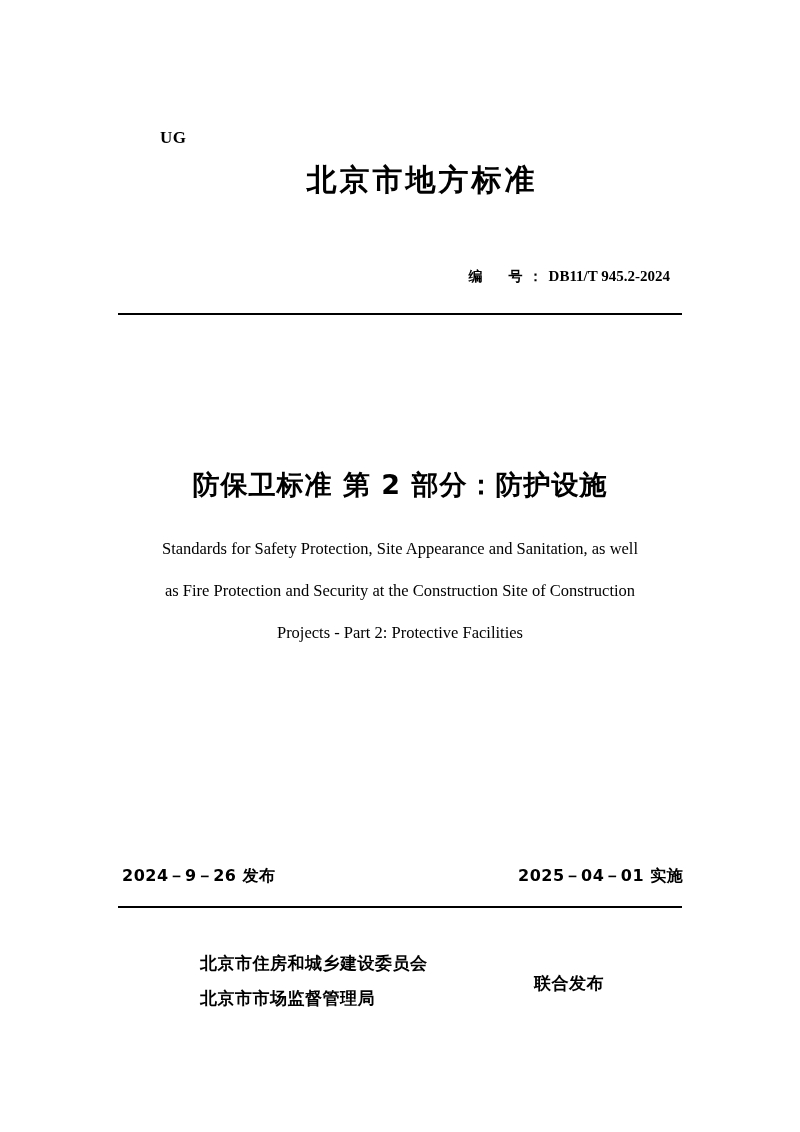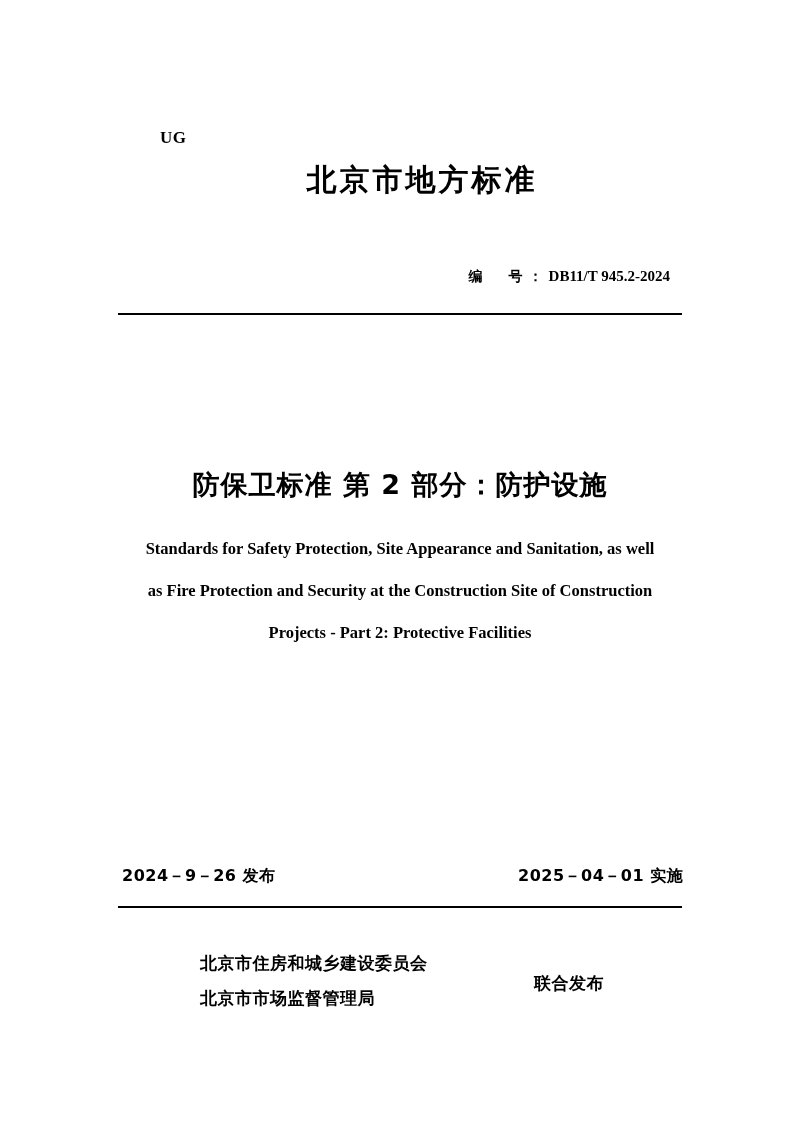--- a/index.html
+++ b/index.html
@@ -95,21 +95,20 @@
   }
   .en-title {
     position: absolute;
     left: 110px;
     right: 110px;
     top: 528px;
     text-align: center;
     font-family: "Liberation Serif", serif;
     font-size: 16.5px;
     line-height: 42px;
-    font-weight: bold;
   }
 
   
   .date-left {
     position: absolute;
     left: 122px;
     top: 866px;
     font-family: "DejaVu Sans", sans-serif;
     font-size: 16px;
     font-weight: bold;

